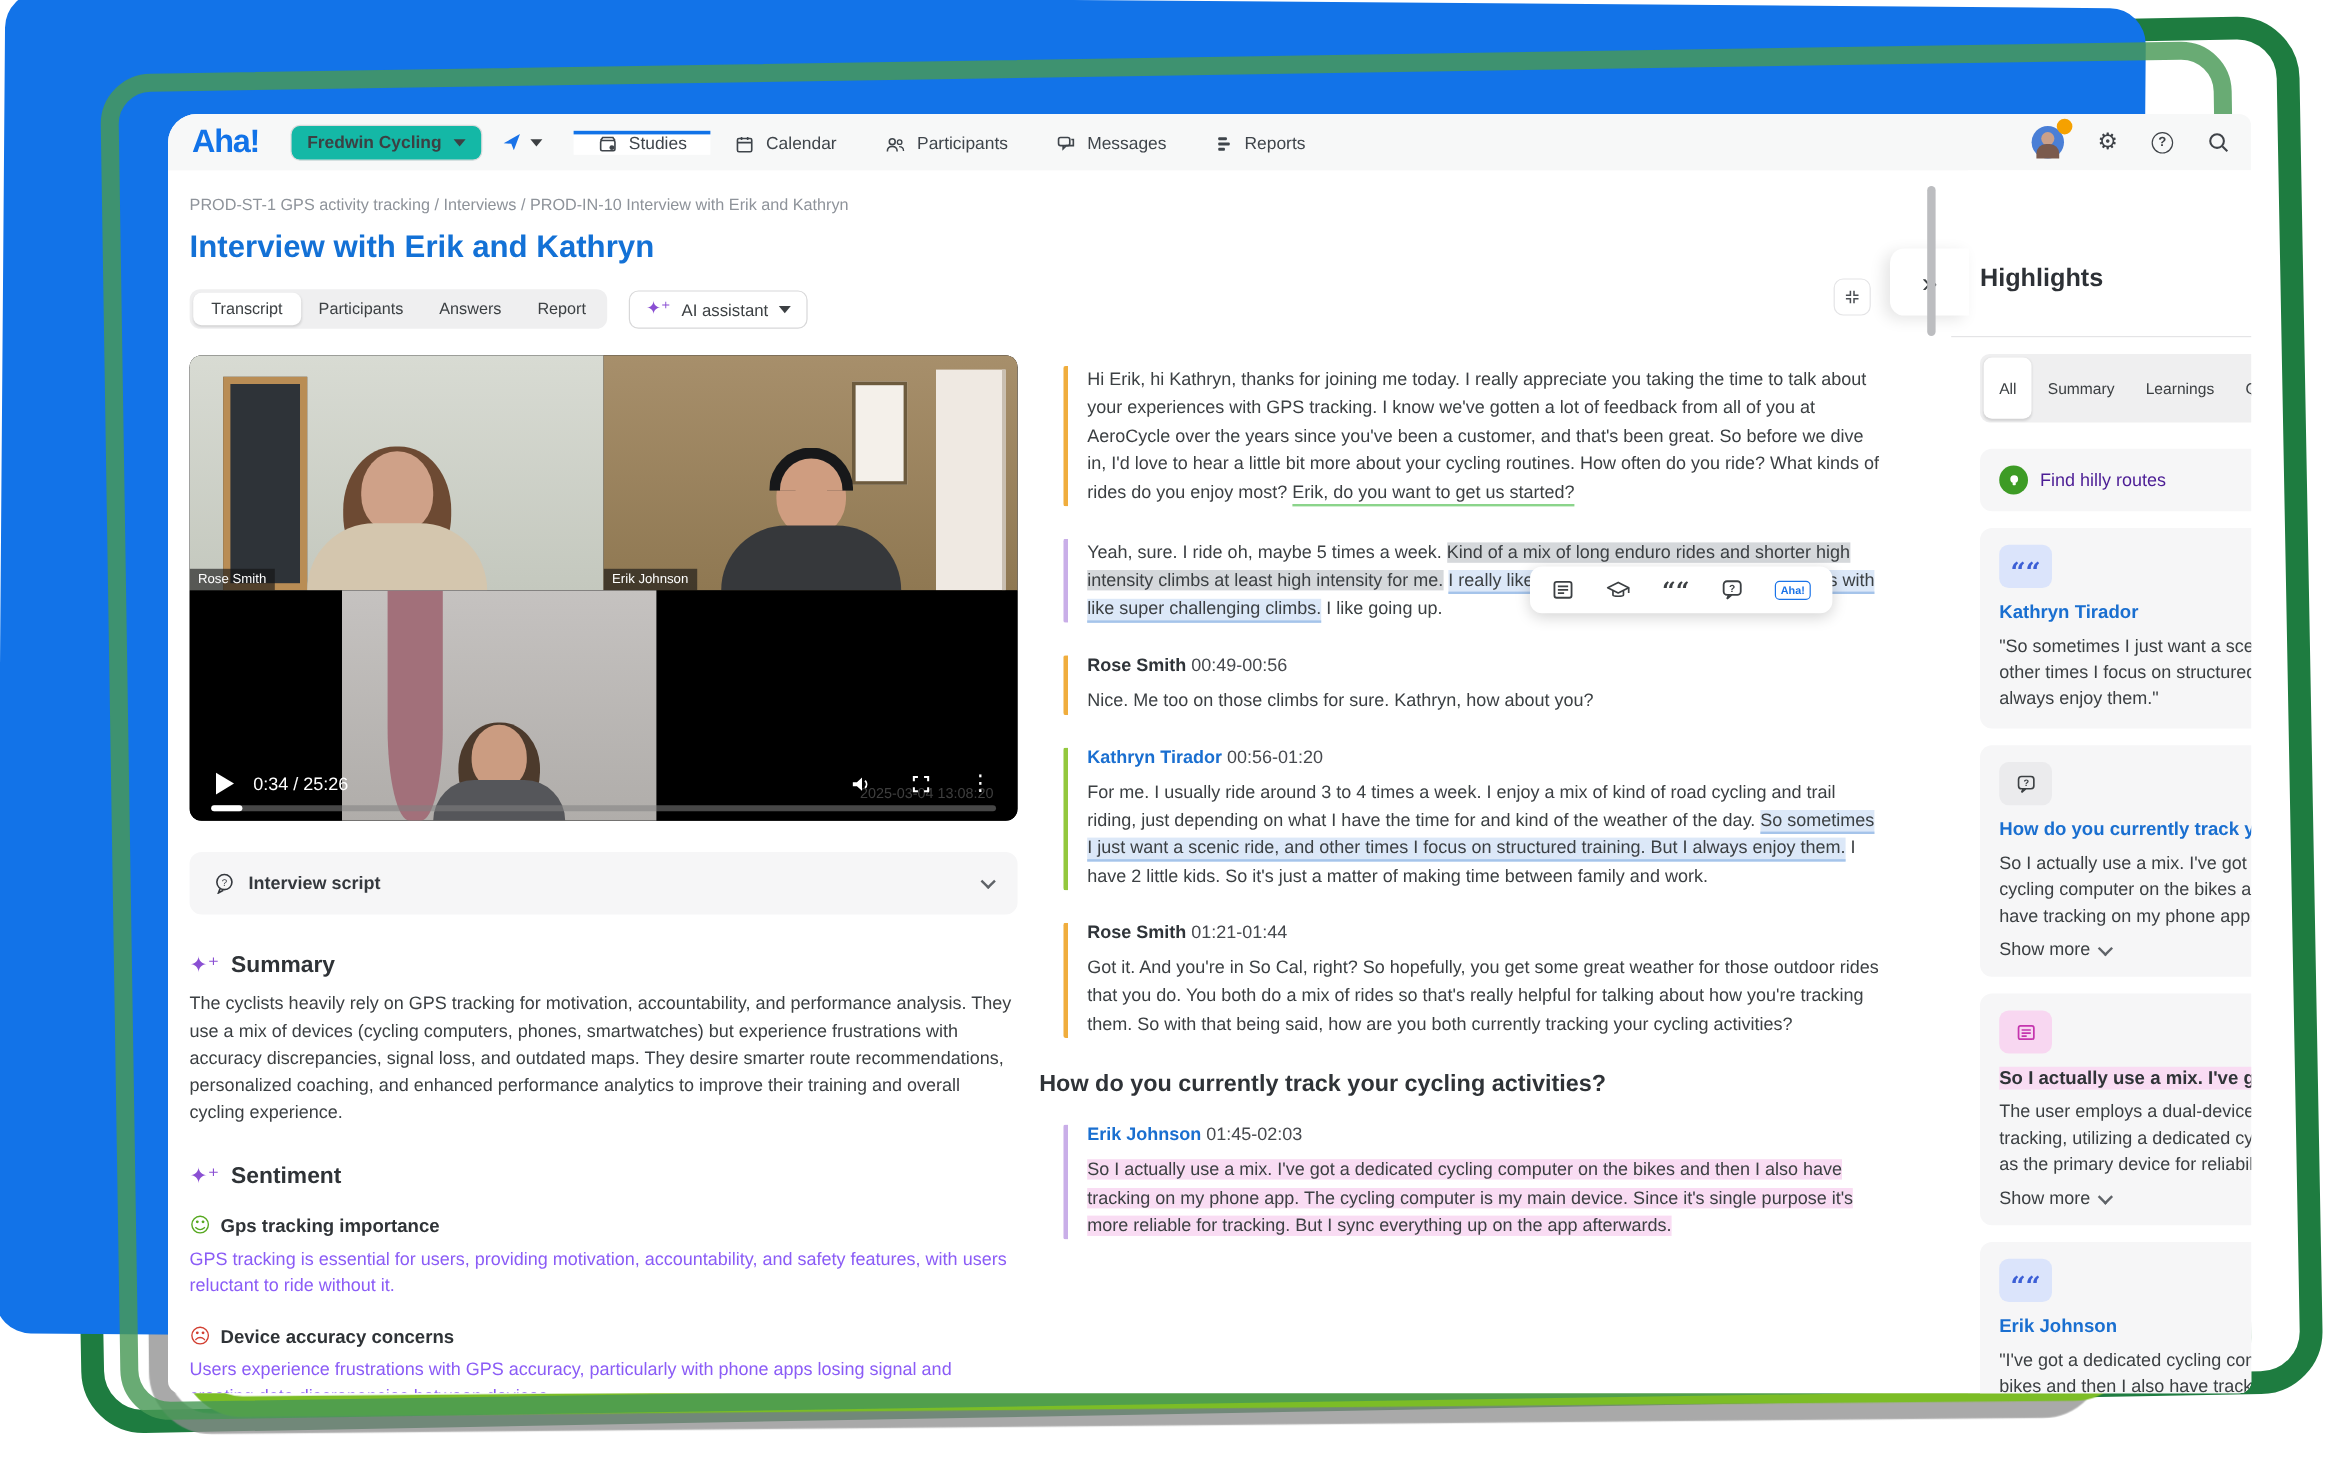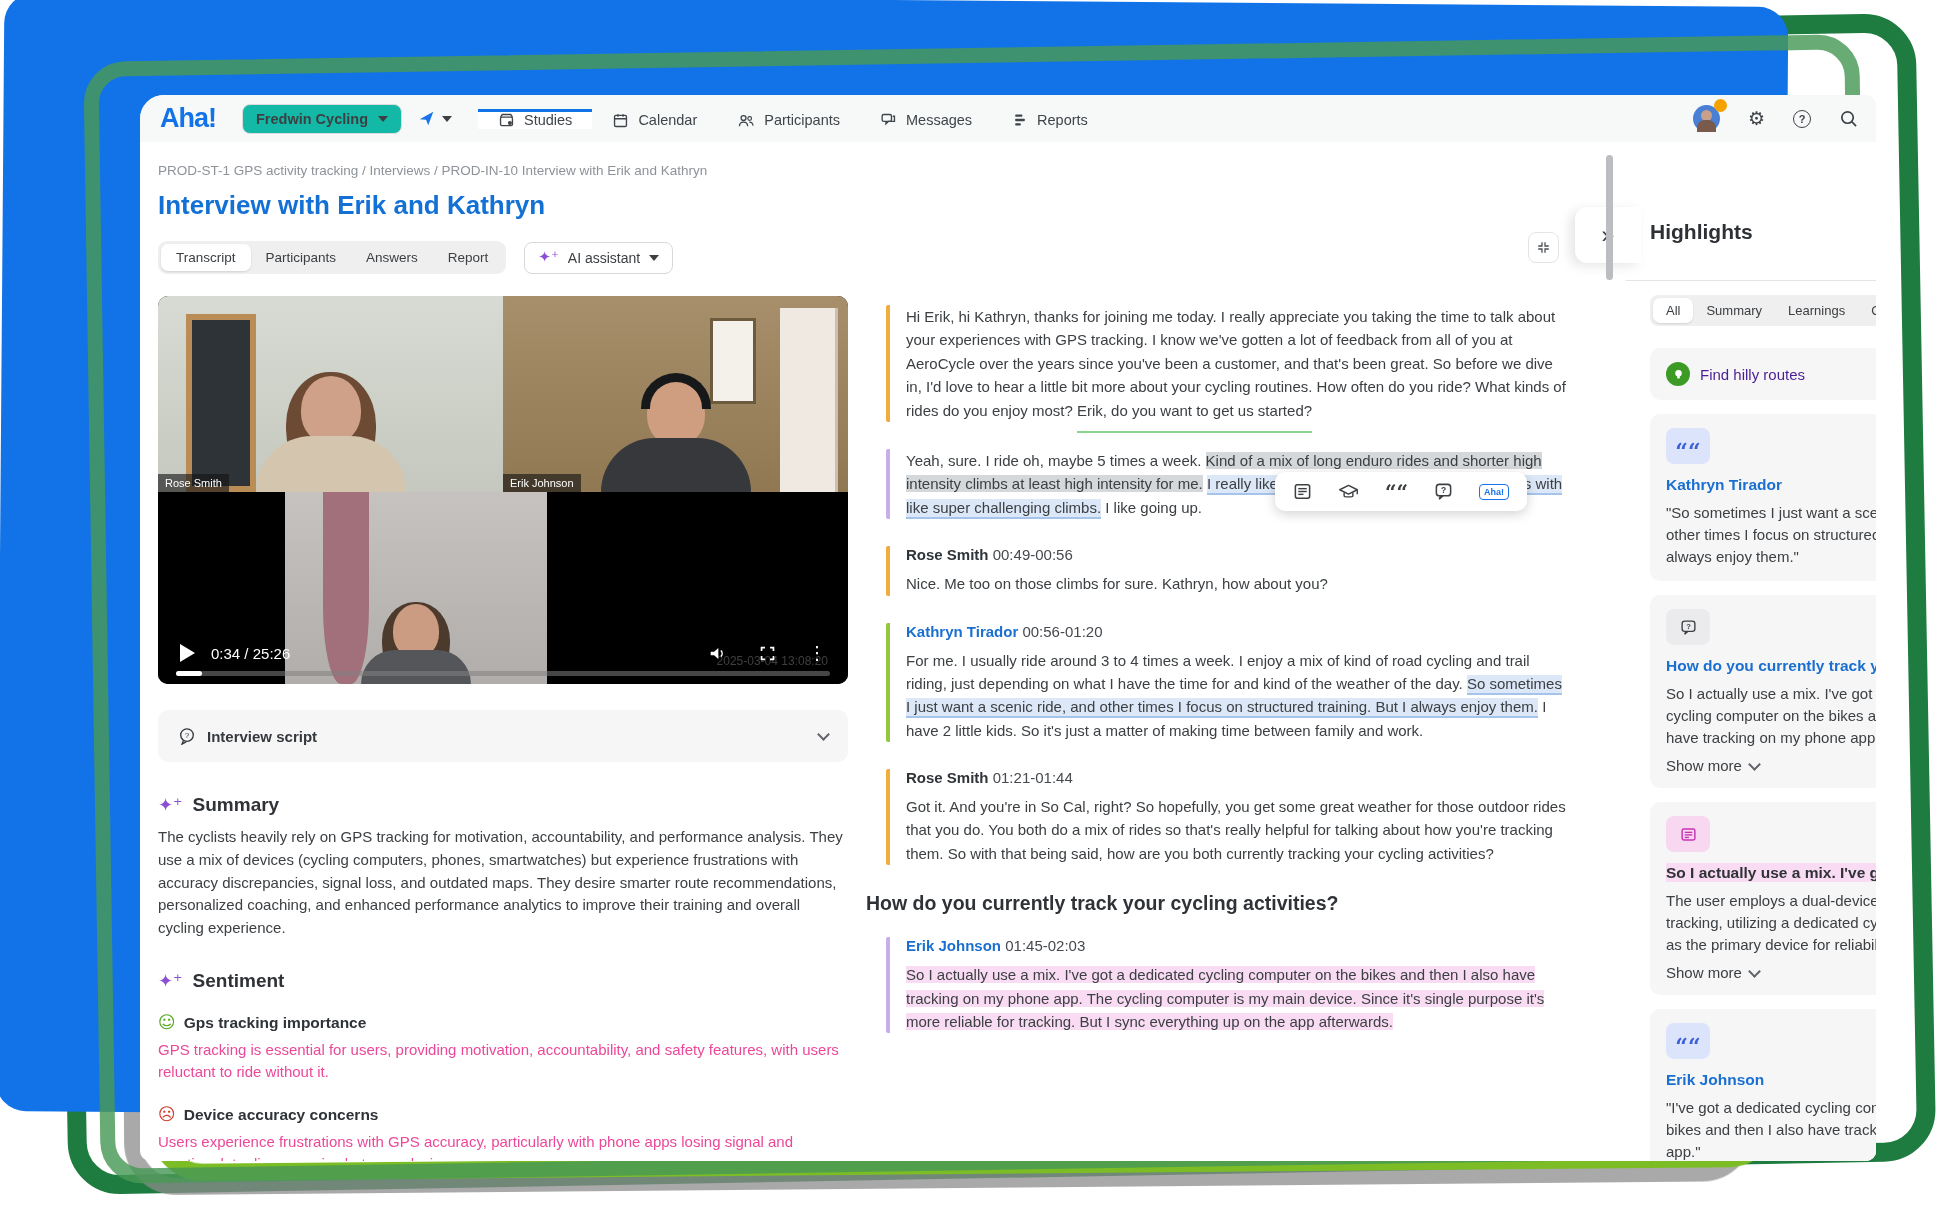--- a/index.html
+++ b/index.html
@@ -85,50 +85,50 @@
   .chev { width:9px; height:9px; border-right:2px solid #5f6368; border-bottom:2px solid #5f6368; transform:rotate(45deg); display:inline-block; margin-left:auto; margin-top:-4px; }
 
   .sec-head { margin-top:32px; display:flex; align-items:center; gap:10px; }
   .sec-title { font-size:19px; font-weight:700; color:#2f3337; }
   .body-text { margin-top:10px; font-size:15px; line-height:1.52; color:#3c4043; }
   .sent-item { margin-top:22px; display:flex; align-items:center; gap:8px; }
   .sent-face { font-family:"DejaVu Sans",sans-serif; font-size:17px; line-height:1; }
   .face-pos { color:#56a81f; }
   .face-neg { color:#d23f31; }
   .sent-label { font-size:15.5px; font-weight:700; color:#2f3337; }
-  .sent-text { margin-top:7px; font-size:15px; line-height:1.5; color:#ec4899; }
+  .sent-text { margin-top:7px; font-size:15px; line-height:1.5; color:#8b5cf6; }
 
   
   .t-entry { border-left:4px solid #ccc; border-radius:2px; padding-left:16px; margin-bottom:27px; }
   .t-entry.rose { border-color:#f0ad3d; }
   .t-entry.erik { border-color:#c9aee8; }
   .t-entry.kathryn { border-color:#93c83d; }
   .t-head { font-size:15px; color:#46494e; }
   .t-speaker { font-weight:700; color:#2f3439; }
   .t-speaker.link { color:#1a6fd0; cursor:pointer; }
   .t-text { margin-top:9px; font-size:15px; line-height:1.56; color:#3c4043; }
   .hl-gray { background:#d5d8db; }
   .hl-blue { background:#dce8f8; border-bottom:2px solid #a5c4ea; padding-bottom:1px; }
   .hl-pink { background:#f9dcf3; }
-  .hl-green-u { border-bottom:2.5px solid #8bd48b; padding-bottom:12px; }
+  .hl-green-u { border-bottom:2.5px solid #8bd48b; padding-bottom:1px; }
   .q-heading { font-size:19.5px; font-weight:700; color:#2f3337; margin:4px 0 22px -20px; }
 
   
   .float-toolbar { position:absolute; left:389px; top:176px; background:#fff; border-radius:10px; box-shadow:0 3px 12px rgba(0,0,0,.18); display:flex; align-items:center; gap:26px; padding:10px 18px; z-index:5; color:#3c4043; }
   .ft-quote { font-family:"DejaVu Serif",serif; font-weight:700; font-size:20px; line-height:.6; color:#3c4043; }
   .aha-chip { border:1.5px solid #1a73e8; border-radius:4px; color:#1a73e8; font-size:9px; font-weight:700; padding:2px 4px; }
 
   
   .scroll-sliver { position:absolute; left:1466px; top:60px; width:7px; height:125px; background:#bcbdc0; border-radius:4px; z-index:5; }
   .drawer { position:absolute; left:1500px; top:47px; width:380px; bottom:0; background:#fff; }
   .drawer-collapse { position:absolute; left:-65px; top:65px; width:66px; height:56px; background:#fff; border-radius:12px 0 0 12px; box-shadow:-5px 3px 12px rgba(0,0,0,.1); display:flex; align-items:center; justify-content:center; font-size:23px; color:#3c4043; cursor:pointer; }
   .drawer-title { margin-top:78px; padding-left:10px; font-size:21px; font-weight:700; color:#2d3136; }
   .drawer-divider { margin-top:36px; margin-left:-14px; border-top:1px solid #e4e4e6; }
   .drawer-tabs { margin:14px 0 0 10px; display:inline-flex; background:#efeff0; border-radius:8px; padding:3px; }
-  .drawer-tabs .seg-item { padding:5px 13px; font-size:13px; }
+  .drawer-tabs .seg-item { padding:18px 13px; font-size:13px; }
   .cards { margin:22px 0 0 10px; }
   .card { width:356px; background:#f6f6f7; border-radius:10px; padding:14px 16px; margin-bottom:14px; }
   .badge { width:44px; height:36px; border-radius:8px; display:flex; align-items:center; justify-content:center; }
   .badge-quote { background:#dbe4fb; }
   .badge-quote .q { font-family:"DejaVu Serif",serif; font-weight:700; font-size:22px; line-height:.4; color:#3c5fd6; padding-top:10px; }
   .badge-question { background:#ebebed; color:#3c4043; }
   .badge-pink { background:#f8d7f1; color:#c535ae; }
   .card-speaker { margin-top:12px; font-size:15.5px; font-weight:700; color:#1a6fd0; cursor:pointer; }
   .card-text { margin-top:8px; font-size:15px; line-height:1.45; color:#3c4043; }
   .card-title-link { margin-top:12px; font-size:15.5px; font-weight:700; color:#1a6fd0; white-space:nowrap; cursor:pointer; }

